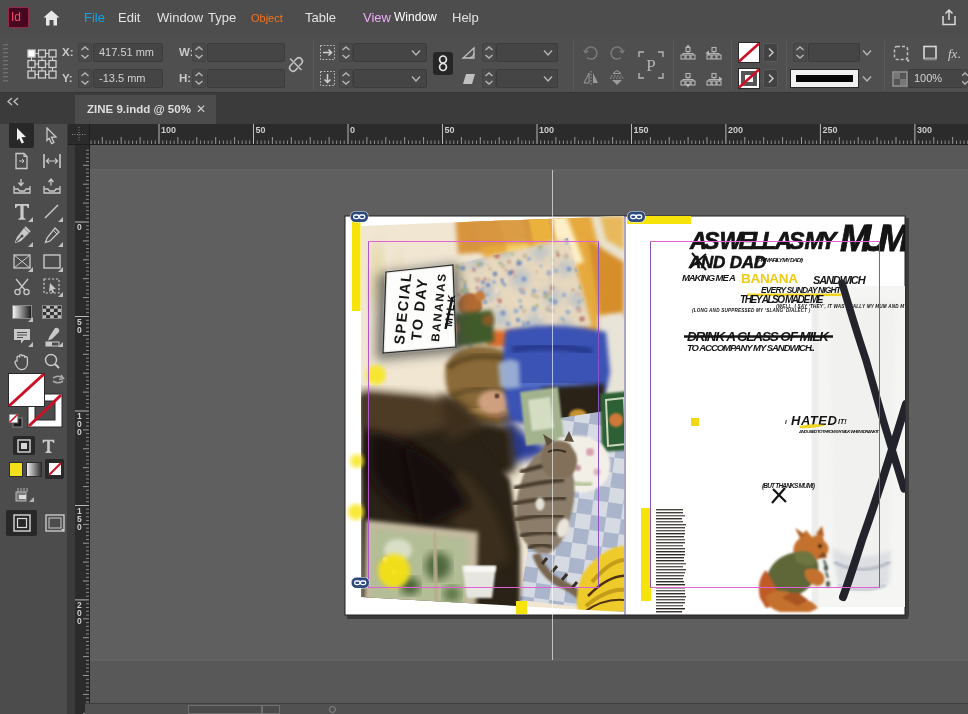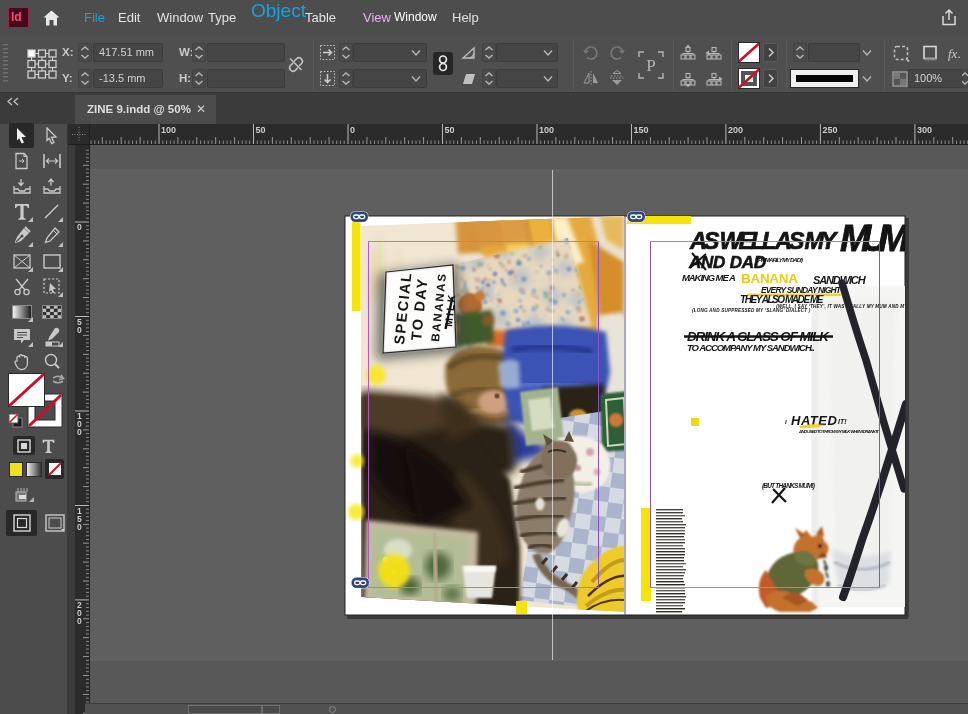--- a/index.html
+++ b/index.html
@@ -8,29 +8,29 @@
 .lbl { position:absolute; color:#c9c9c9; font-size:11.5px; font-weight:bold; }
 .field { position:absolute; background:#454545; border:1px solid #3c3c3c; border-radius:2px; }
 .fieldtext { position:absolute; color:#d2d2d2; font-size:11px; }
 .stp { position:absolute; background:#4a4a4a; border:1px solid #424242; border-radius:2px; }
 .vsep { position:absolute; top:41px; width:1px; height:49px; background:#434343; border-right:1px solid #5a5a5a; }
 </style></head>
 <body>
 <div id="app">
 <div class="abs" style="left:0;top:0;width:968px;height:35px;background:#4d4d4d"></div>
     <div class="abs" style="left:8px;top:7px;width:21px;height:21px;background:#45081f;border-radius:2px;border:1px solid #98284a"></div>
-    <div class="abs" style="left:11px;top:10px;color:#ff4a6e;font-size:12px;font-weight:bold">Id</div>
+    <div class="abs" style="left:11px;top:10px;color:#ff4a6e;font-size:12px;font-weight:normal">Id</div>
     <svg class="abs" style="left:42px;top:9px" width="19" height="18" viewBox="0 0 19 18">
       <path d="M9.5,1.5 L1.5,8.5 L4,8.5 L4,16.5 L7.5,16.5 L7.5,11 L11.5,11 L11.5,16.5 L15,16.5 L15,8.5 L17.5,8.5 Z" fill="#e8e8e8"></path>
     </svg>
     <div class="abs" style="left:84px;top:10px;color:#0ea5e9;font-size:13px">File</div>
     <div class="abs" style="left:118px;top:10px;color:#e2e2e2;font-size:13px">Edit</div>
     <div class="abs" style="left:157px;top:10px;color:#e2e2e2;font-size:13px">Window</div>
     <div class="abs" style="left:208px;top:10px;color:#e2e2e2;font-size:13px">Type</div>
-    <div class="abs" style="left:251px;top:0;color:#0ea5e9;font-size:19px">Object</div>
+    <div class="abs" style="left:251px;top:12px;color:#f97316;font-size:11px">Object</div>
     <div class="abs" style="left:305px;top:10px;color:#e2e2e2;font-size:13px">Table</div>
     <div class="abs" style="left:363px;top:10px;color:#f0abfc;font-size:13px">View</div>
     <div class="abs" style="left:394px;top:10px;color:#ffffff;font-size:12px">Window</div>
     <div class="abs" style="left:452px;top:10px;color:#e2e2e2;font-size:13px">Help</div>
     <svg class="abs" style="left:940px;top:8px" width="18" height="19" viewBox="0 0 18 19">
       <g stroke="#d8d8d8" stroke-width="1.5" fill="none">
       <path d="M3,8 L3,16.5 L15,16.5 L15,8"></path>
       <path d="M9,12 L9,2.5 M5.5,5.5 L9,2 L12.5,5.5"></path>
       </g>
     </svg>

